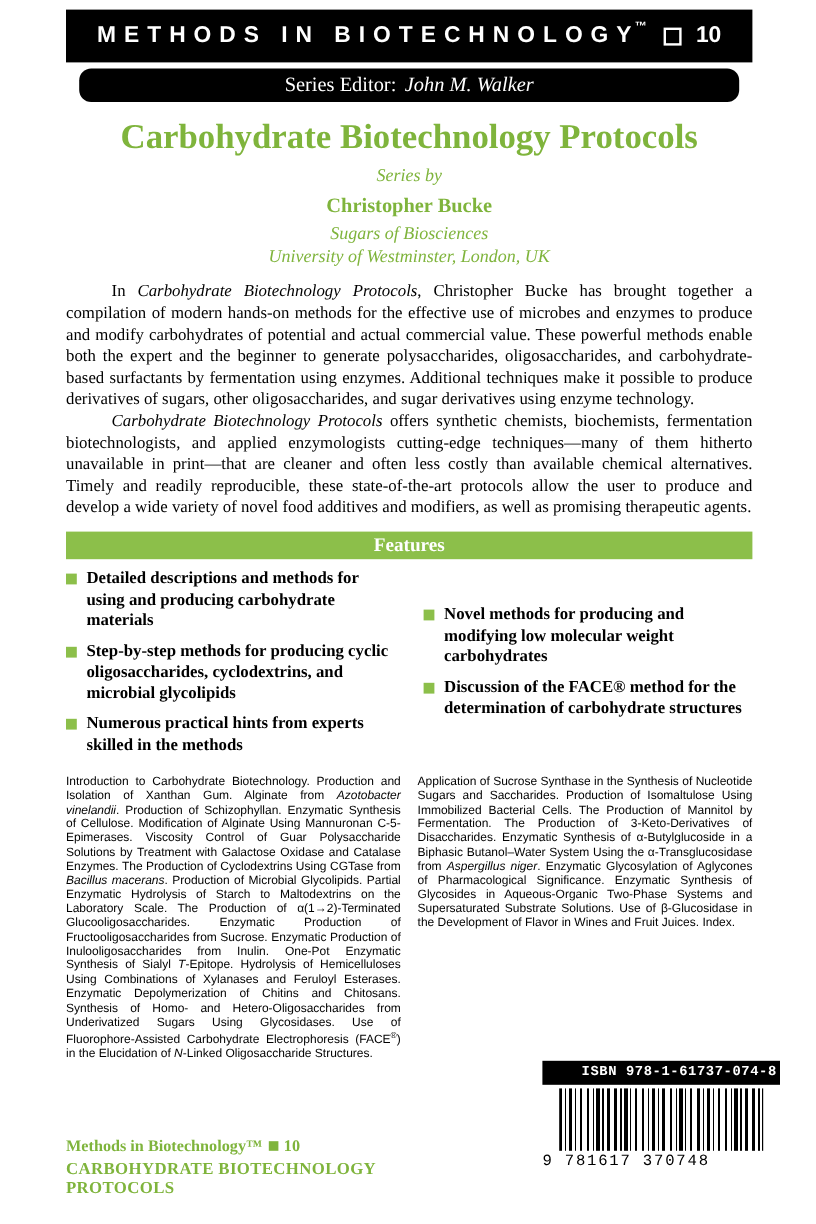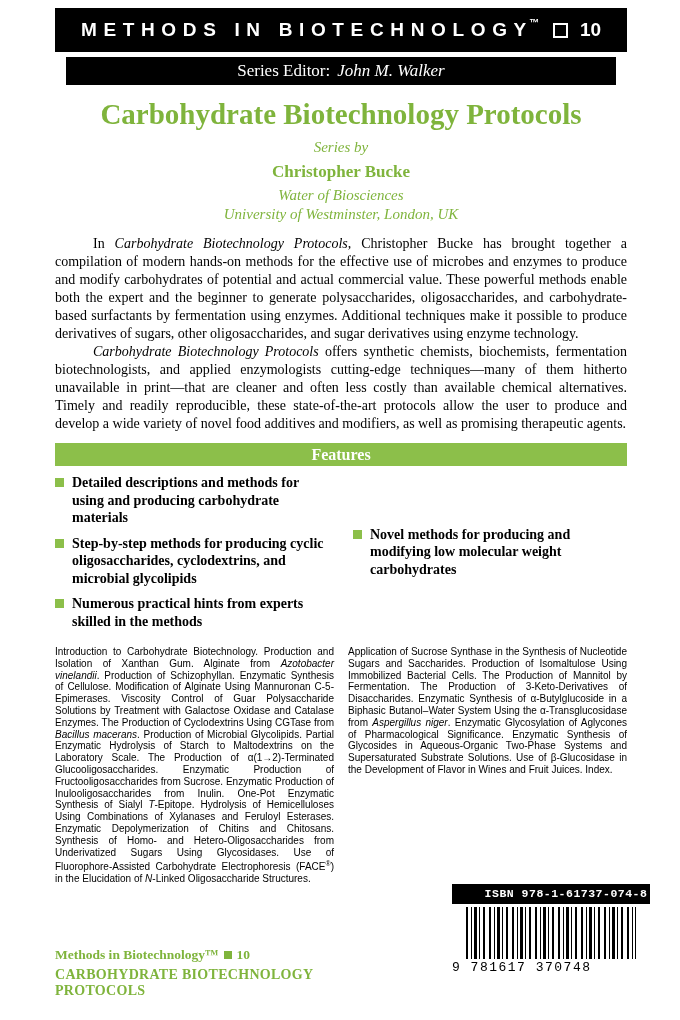--- a/index.html
+++ b/index.html
@@ -18,21 +18,21 @@
     height: 44px; background: #000; color: #fff;
     display: flex; align-items: center; justify-content: center;
     font-family: "Liberation Sans", sans-serif; font-weight: 700; font-size: 19px;
   }
   .banner-top .series { letter-spacing: 0.35em; white-space: nowrap; }
   .banner-top .tm { font-size: 10px; align-self: flex-start; margin: 9px 0 0 -4px; }
   .open-square { width: 11px; height: 11px; border: 2px solid #fff; display: inline-block; margin: 0 12px 0 14px; }
   .banner-editor {
     height: 28px; margin: 5px 11px 0; background: #000; color: #fff;
     display: flex; align-items: center; justify-content: center;
-    font-size: 17px; gap: 7px;
+    font-size: 17px; gap: 7px; border-radius: 10px;
   }
   .banner-editor .name { font-style: italic; }
 
   
   .book-title { margin-top: 13px; text-align: center; color: var(--green, #7fb43c); font-size: 29px; font-weight: 700; line-height: 32px; }
   .edited-by   { margin-top: 9px; text-align: center; color: var(--green, #7fb43c); font-style: italic; font-size: 15px; }
   .editor-name { margin-top: 6px; text-align: center; color: var(--green, #7fb43c); font-weight: 700; font-size: 17px; }
   .affil       { text-align: center; color: var(--green, #7fb43c); font-style: italic; font-size: 15px; line-height: 19px; }
   .affil.first { margin-top: 4px; }
 
@@ -104,21 +104,21 @@
   </div>
 
   <div class="banner-editor">
     <span class="label">Series Editor:</span>
     <span class="name">John M. Walker</span>
   </div>
 
   <div class="book-title">Carbohydrate Biotechnology Protocols</div>
   <div class="edited-by">Series by</div>
   <div class="editor-name">Christopher Bucke</div>
-  <div class="affil first">Water of Biosciences</div>
+  <div class="affil first">Sugars of Biosciences</div>
   <div class="affil">University of Westminster, London, UK</div>
 
   <div class="description">
     <p><span>In </span><span style="font-style: italic;">Carbohydrate Biotechnology Protocols</span><span>, Christopher Bucke has brought together a compilation of modern hands-on methods for the effective use of microbes and enzymes to produce and modify carbohydrates of potential and actual commercial value. These powerful methods enable both the expert and the beginner to generate polysaccharides, oligosaccharides, and carbohydrate-based surfactants by fermentation using enzymes. Additional techniques make it possible to produce derivatives of sugars, other oligosaccharides, and sugar derivatives using enzyme technology.</span></p>
     <p><span style="font-style: italic;">Carbohydrate Biotechnology Protocols</span><span> offers synthetic chemists, biochemists, fermentation biotechnologists, and applied enzymologists cutting-edge techniques—many of them hitherto unavailable in print—that are cleaner and often less costly than available chemical alternatives. Timely and readily reproducible, these state-of-the-art protocols allow the user to produce and develop a wide variety of novel food additives and modifiers, as well as promising therapeutic agents.</span></p>
   </div>
 
   <div class="section-bar">Features</div>
 
   <div class="features">
@@ -134,20 +134,24 @@
       <div class="feature">
         <span class="sq-bullet"></span>
         <span class="ftext">Numerous practical hints from experts skilled in the methods</span>
       </div>
     </div>
     <div class="fcol">
       <div class="feature">
         <span class="sq-bullet"></span>
         <span class="ftext">Novel methods for producing and modifying low molecular weight carbohydrates</span>
       </div>
+      <div class="feature">
+        <span class="sq-bullet"></span>
+        <span class="ftext">Discussion of the FACE® method for the determination of carbohydrate structures</span>
+      </div>
     </div>
   </div>
 
 
   <div class="contents">
     <div class="ccol"><span>Introduction to Carbohydrate Biotechnology. Production and Isolation of Xanthan Gum. Alginate from </span><span style="font-style: italic;">Azotobacter vinelandii</span><span>. Production of Schizophyllan. Enzymatic Synthesis of Cellulose. Modification of Alginate Using Mannuronan C-5-Epimerases. Viscosity Control of Guar Polysaccharide Solutions by Treatment with Galactose Oxidase and Catalase Enzymes. The Production of Cyclodextrins Using CGTase from </span><span style="font-style: italic;">Bacillus macerans</span><span>. Production of Microbial Glycolipids. Partial Enzymatic Hydrolysis of Starch to Maltodextrins on the Laboratory Scale. The Production of α(1→2)-Terminated Glucooligosaccharides. Enzymatic Production of Fructooligosaccharides from Sucrose. Enzymatic Production of Inulooligosaccharides from Inulin. One-Pot Enzymatic Synthesis of Sialyl </span><span style="font-style: italic;">T</span><span>-Epitope. Hydrolysis of Hemicelluloses Using Combinations of Xylanases and Feruloyl Esterases. Enzymatic Depolymerization of Chitins and Chitosans. Synthesis of Homo- and Hetero-Oligosaccharides from Underivatized Sugars Using Glycosidases. Use of Fluorophore-Assisted Carbohydrate Electrophoresis (FACE</span><sup>®</sup><span>) in the Elucidation of </span><span style="font-style: italic;">N</span><span>-Linked Oligosaccharide Structures.</span></div>
     <div class="ccol"><span>Application of Sucrose Synthase in the Synthesis of Nucleotide Sugars and Saccharides. Production of Isomaltulose Using Immobilized Bacterial Cells. The Production of Mannitol by Fermentation. The Production of 3-Keto-Derivatives of Disaccharides. Enzymatic Synthesis of α-Butylglucoside in a Biphasic Butanol–Water System Using the α-Transglucosidase from </span><span style="font-style: italic;">Aspergillus niger</span><span>. Enzymatic Glycosylation of Aglycones of Pharmacological Significance. Enzymatic Synthesis of Glycosides in Aqueous-Organic Two-Phase Systems and Supersaturated Substrate Solutions. Use of β-Glucosidase in the Development of Flavor in Wines and Fruit Juices. Index.</span></div>
   </div>
 
   <div class="footer">

